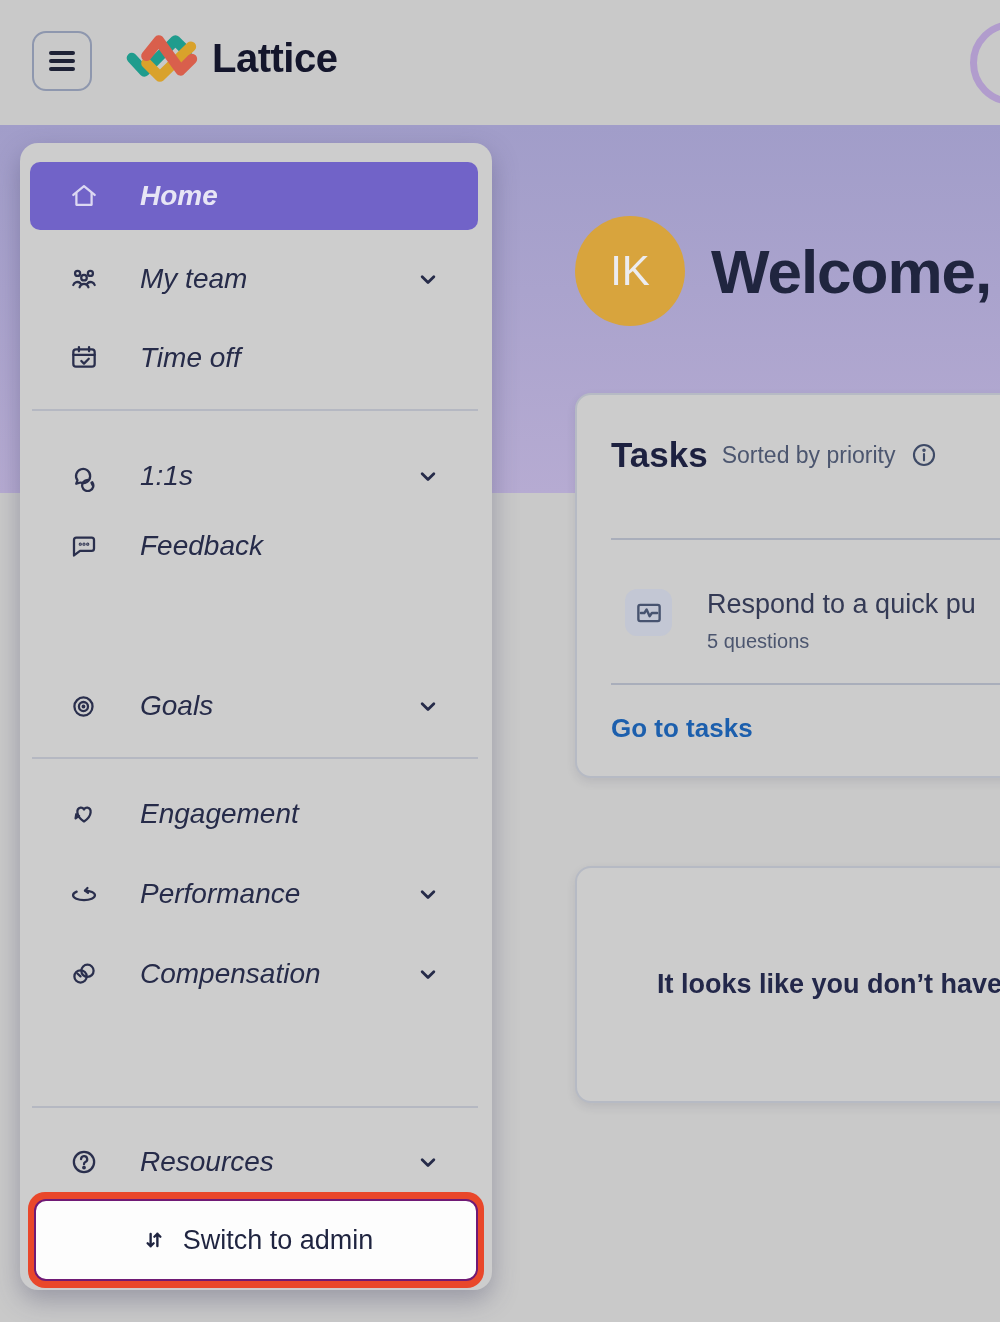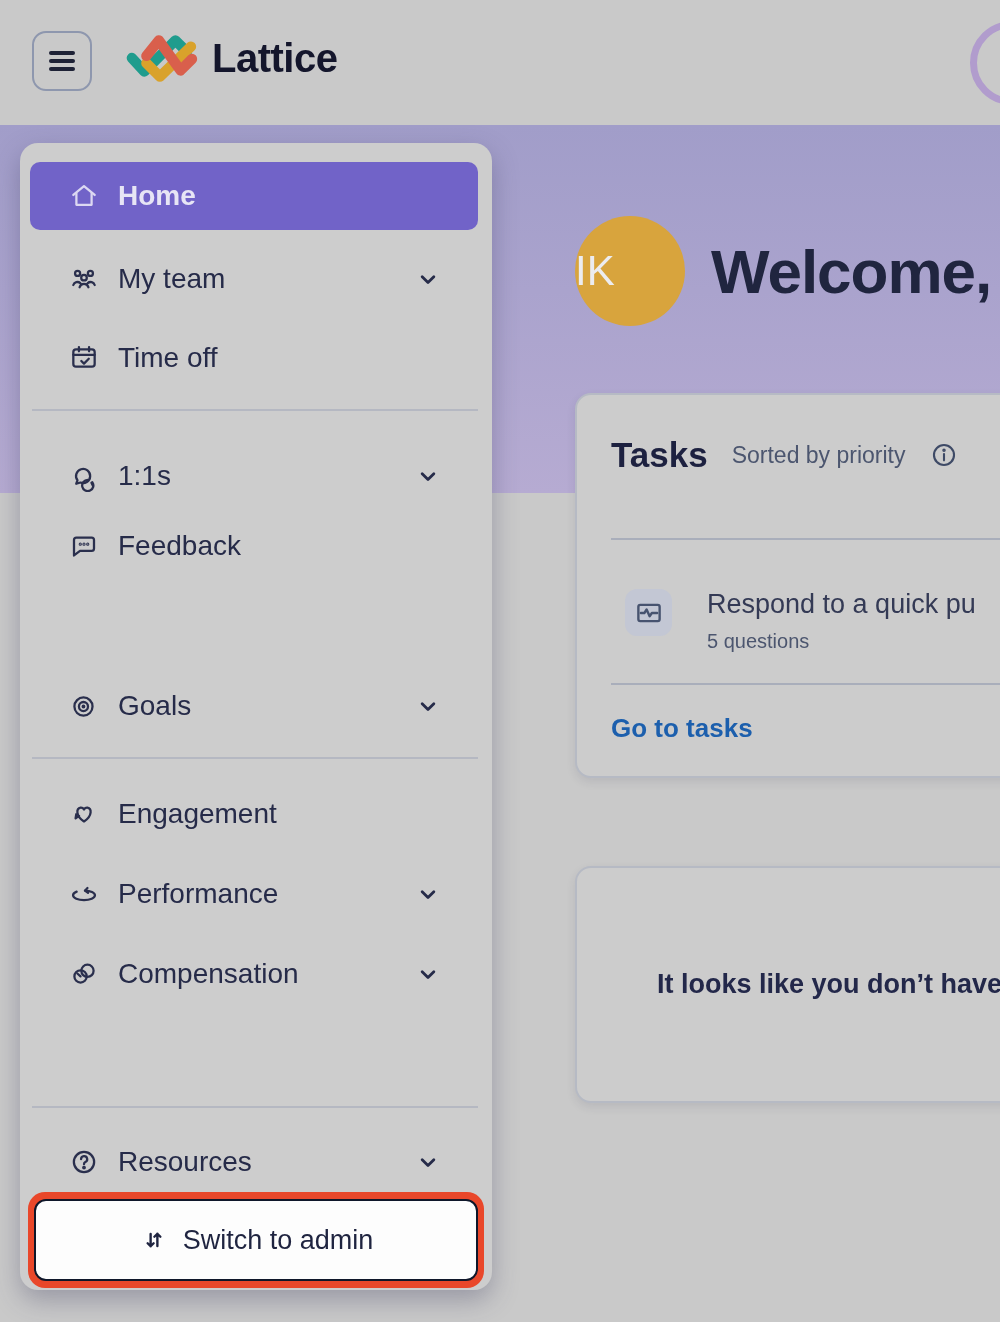--- a/index.html
+++ b/index.html
@@ -16,28 +16,28 @@
   .brand-name{font-size:40px;font-weight:800;color:#14162c;letter-spacing:-0.5px;}
   .avatar-ring{position:absolute;left:970px;top:21px;width:84px;height:84px;border-radius:50%;
     border:7px solid #b19ccd;box-sizing:border-box;cursor:pointer;}
 
   
   .purple-band{position:absolute;left:0;top:125px;width:1000px;height:368px;
     background:linear-gradient(180deg,#a19dc9 0%,#aaa3cd 45%,#b6abd2 100%);}
 
   .welcome{position:absolute;left:575px;top:216px;display:flex;align-items:center;gap:26px;}
   .welcome-avatar{width:110px;height:110px;border-radius:50%;background:#d8a43d;display:flex;
-    align-items:center;font-size:42px;font-weight:500;color:#ececf0;}
+    align-items:center;justify-content:center;font-size:42px;font-weight:500;color:#ececf0;}
   .welcome-title{margin:0;font-size:62px;font-weight:800;color:#20253f;white-space:nowrap;letter-spacing:-1px;}
 
   
   .card{position:absolute;background:#cccccc;border:2px solid #b6bac4;border-radius:16px;
     box-sizing:border-box;box-shadow:0 4px 10px rgba(40,40,70,.10);}
   .tasks-card{left:575px;top:393px;width:452px;height:385px;}
-  .tasks-header{position:absolute;left:34px;top:40px;display:flex;align-items:center;gap:24px;white-space:nowrap;}
+  .tasks-header{position:absolute;left:34px;top:40px;display:flex;align-items:center;gap:14px;white-space:nowrap;}
   .tasks-title{margin:0;font-size:35px;font-weight:800;color:#1d2140;}
   .tasks-subtitle{font-size:23px;font-weight:400;color:#4c566f;}
   .info-icon{display:inline-flex;width:28px;height:28px;color:#3e4a66;}
   .card-divider{position:absolute;left:34px;right:0;height:2px;background:#a9aebb;}
   .task-row{position:absolute;left:48px;top:194px;display:flex;gap:35px;align-items:flex-start;cursor:pointer;}
   .task-icon-box{width:47px;height:47px;border-radius:12px;background:#c3c7d4;display:flex;
     align-items:center;justify-content:center;color:#47536f;flex:0 0 auto;}
   .task-title{font-size:27px;color:#343a55;white-space:nowrap;}
   .task-sub{font-size:20px;color:#4c566f;margin-top:10px;}
   .go-link{position:absolute;left:34px;top:318px;font-size:26px;font-weight:700;color:#1c5fad;
@@ -47,28 +47,28 @@
 
   
   .sidebar{position:absolute;left:20px;top:143px;width:472px;height:1147px;background:#cdcdcd;
     border-radius:18px;box-shadow:0 10px 26px rgba(60,60,95,.35);}
   .nav-item{position:absolute;left:10px;width:448px;height:80px;display:flex;align-items:center;
     border-radius:10px;cursor:pointer;}
   .nav-item.active{height:68px;background:#7163c8;}
   .nav-icon{width:32px;height:32px;margin-left:38px;display:flex;align-items:center;justify-content:center;
     color:#2a2f4d;flex:0 0 auto;}
   .nav-item.active .nav-icon{color:#dcd8f2;}
-  .nav-label{margin-left:18px;font-size:28px;font-weight:500;color:#262b49;white-space:nowrap;}
+  .nav-label{margin-left:40px;font-size:28px;font-weight:500;color:#262b49;white-space:nowrap;font-style:italic;}
   .nav-item.active .nav-label{color:#e7e5f5;font-weight:600;}
   .nav-chevron{position:absolute;right:36px;width:28px;height:28px;color:#262b49;display:flex;align-items:center;}
   .side-divider{position:absolute;left:12px;width:446px;height:2px;background:#b5b8c2;}
 
   .admin-highlight{position:absolute;left:8px;top:1049px;width:456px;height:96px;border-radius:17px;
     background:#e9472a;display:flex;align-items:center;justify-content:center;box-sizing:border-box;}
-  .admin-btn{width:444px;height:82px;background:#fdfdfd;border:2px solid #0f172a;border-radius:12px;
+  .admin-btn{width:444px;height:82px;background:#fdfdfd;border:2px solid #701a75;border-radius:12px;
     display:flex;align-items:center;justify-content:center;gap:14px;cursor:pointer;
     font-family:inherit;font-size:27px;font-weight:500;color:#1f2440;box-sizing:border-box;}
   .admin-btn .swap-icon{width:30px;height:30px;color:#1f2440;display:flex;}
 
   svg{display:block;width:100%;height:100%;}
 </style>
 </head>
 <body>
 
 <div class="screen">

